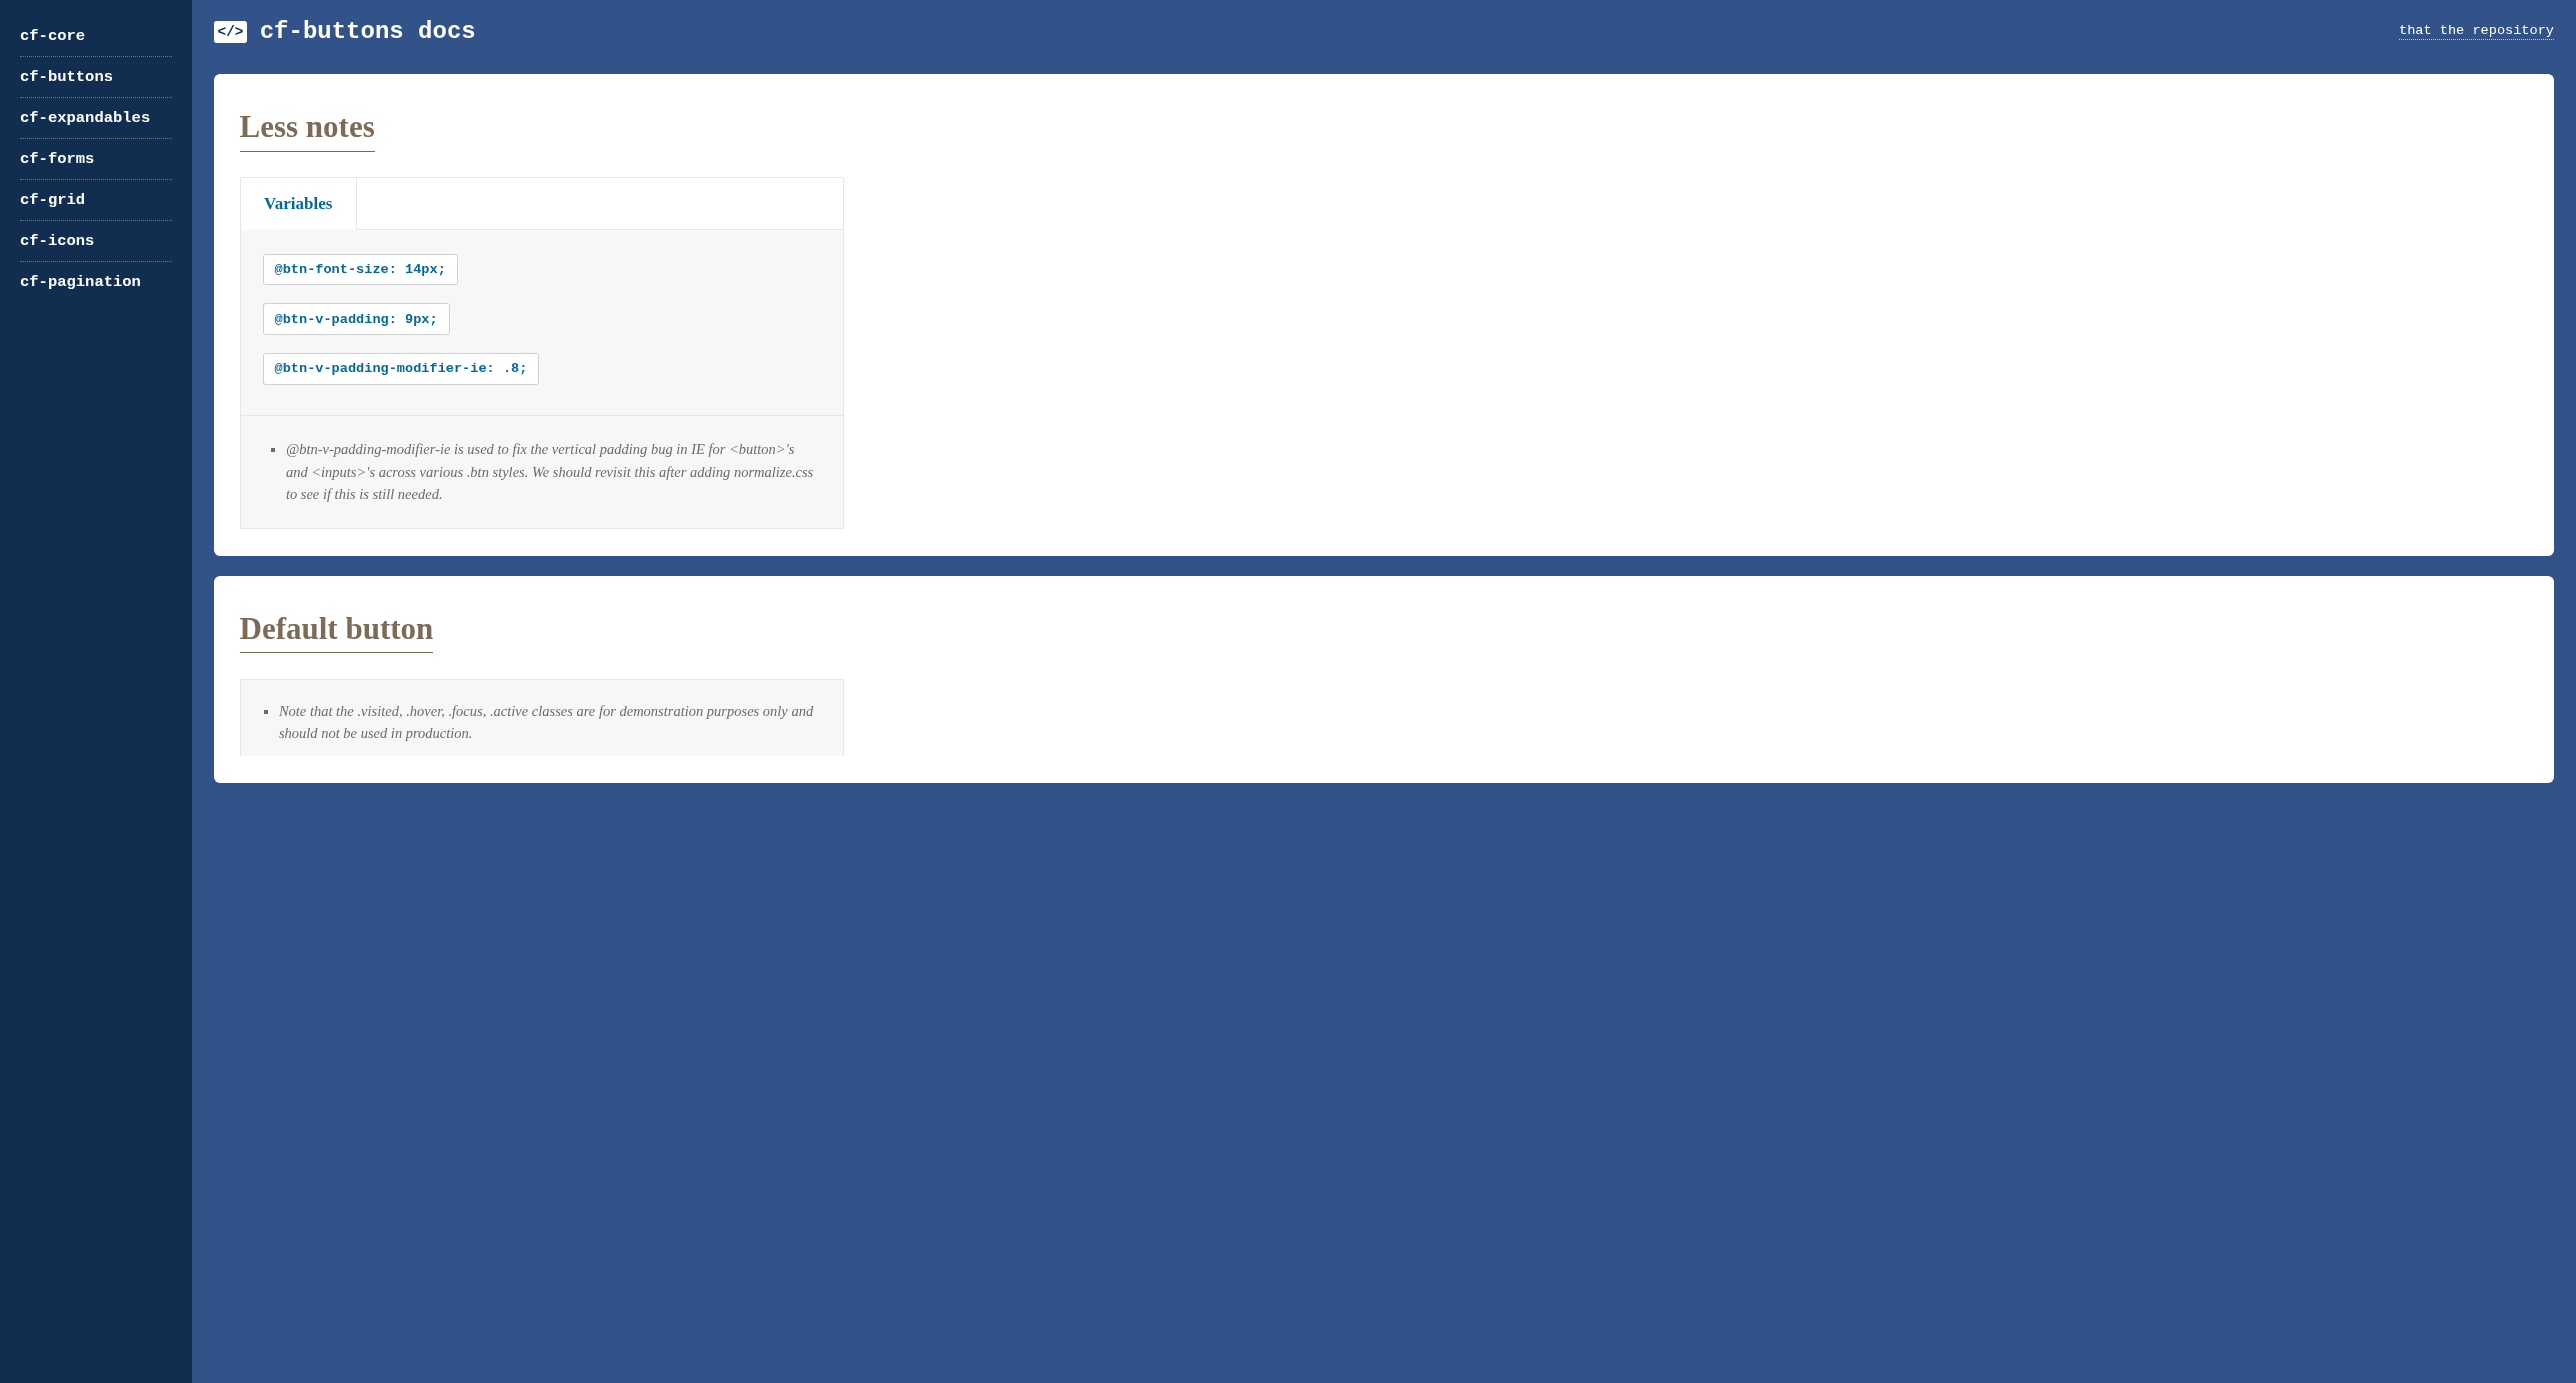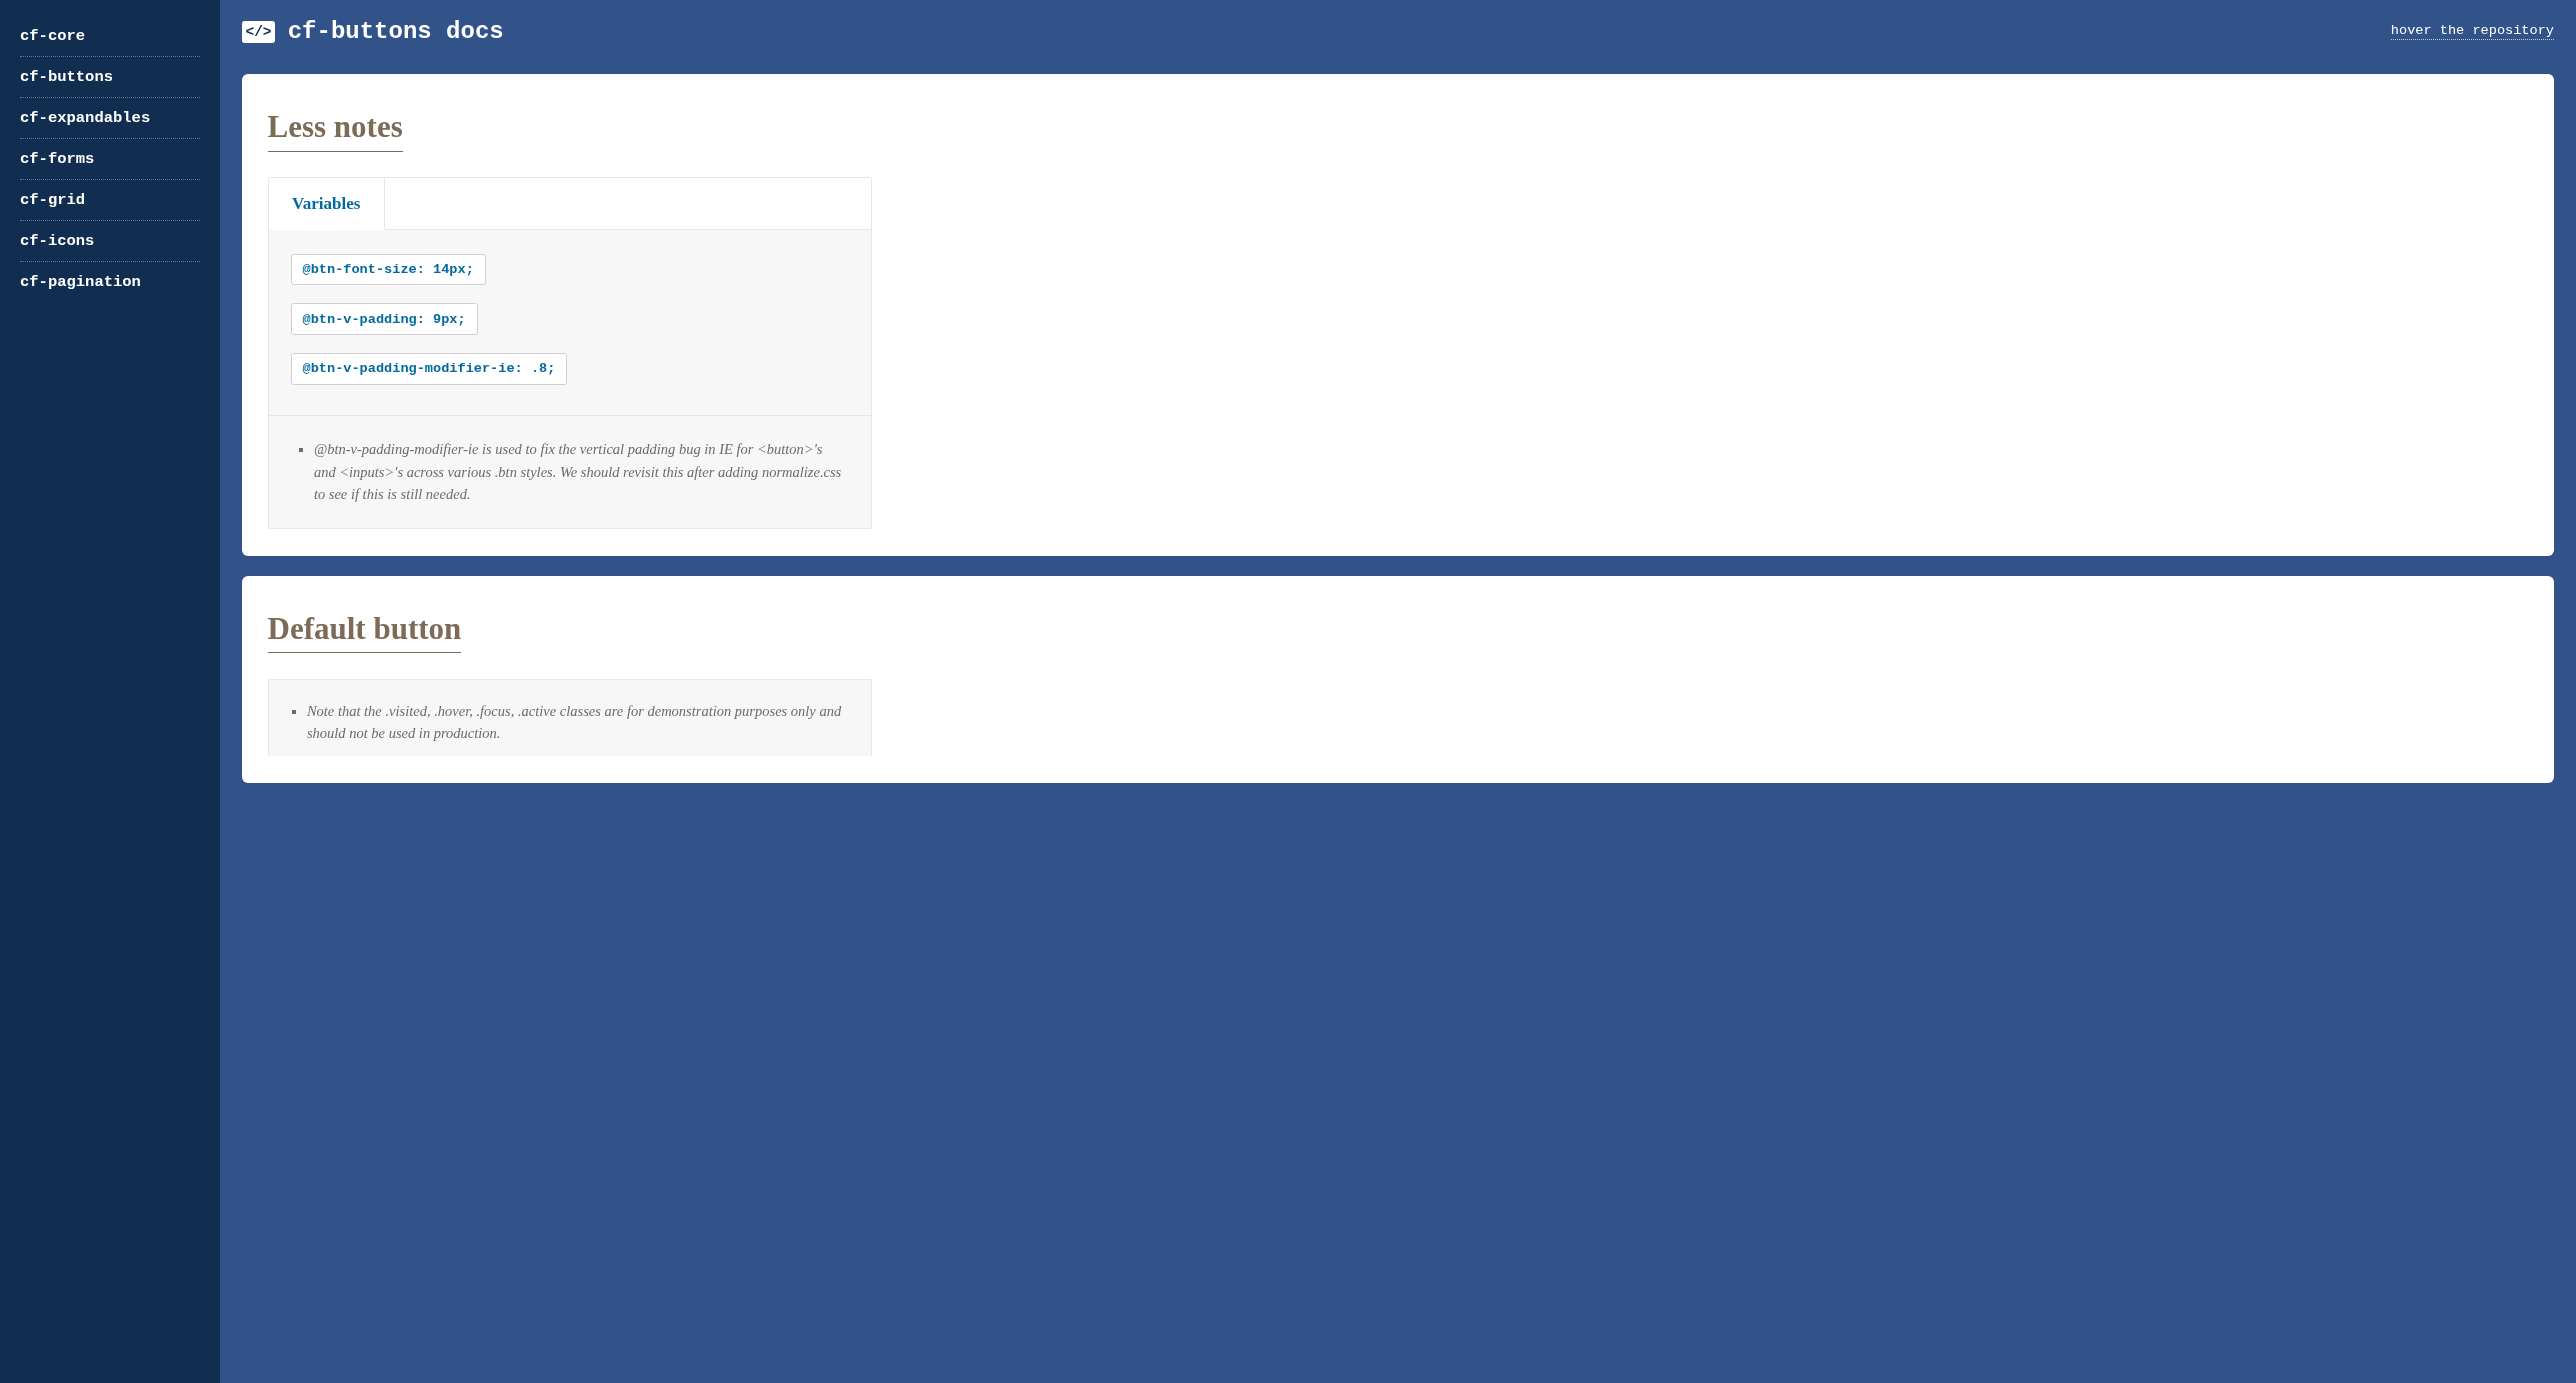--- a/index.html
+++ b/index.html
@@ -4,21 +4,21 @@
 <style>
   * { box-sizing: border-box; margin: 0; padding: 0; }
   html, body { height: 100%; }
   body {
     font-family: Georgia, 'Times New Roman', serif;
     background: #32528a;
     color: #333;
     display: flex;
   }
   .sidebar {
-    width: 220px;
+    width: 192px;
     background: #112e51;
     flex-shrink: 0;
     padding-top: 16.4px;
   }
   .sidebar-list { list-style: none; }
   .sidebar-item {
     display: block;
     padding: 11px 20px 11px 20px;
     color: #ffffff;
     font-family: 'Courier New', Courier, monospace;
@@ -201,21 +201,21 @@
       </li>
   </ul>
 </nav>
 
 <main class="main">
   <div class="topbar">
     <div class="topbar-left">
       <span class="code-icon">&lt;/&gt;</span>
       <span class="topbar-title">cf-buttons docs</span>
     </div>
-    <a class="repo-link">hover the repository</a>
+    <a class="repo-link">that the repository</a>
   </div>
 
   <div class="content-wrap">
 
     <section class="card">
       <h2 class="section-heading">Less notes</h2>
 
       <div class="tabs-area">
         <div class="tabs-row">
           <div class="tab tab-active">Variables</div>

